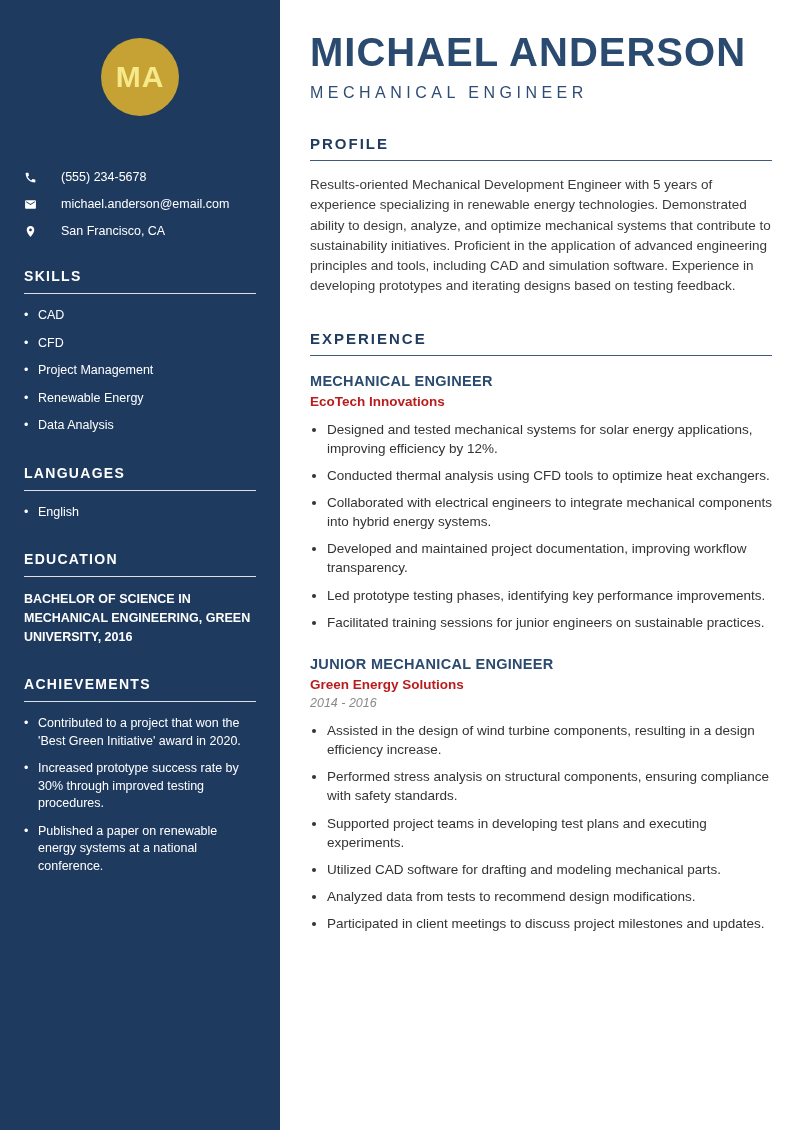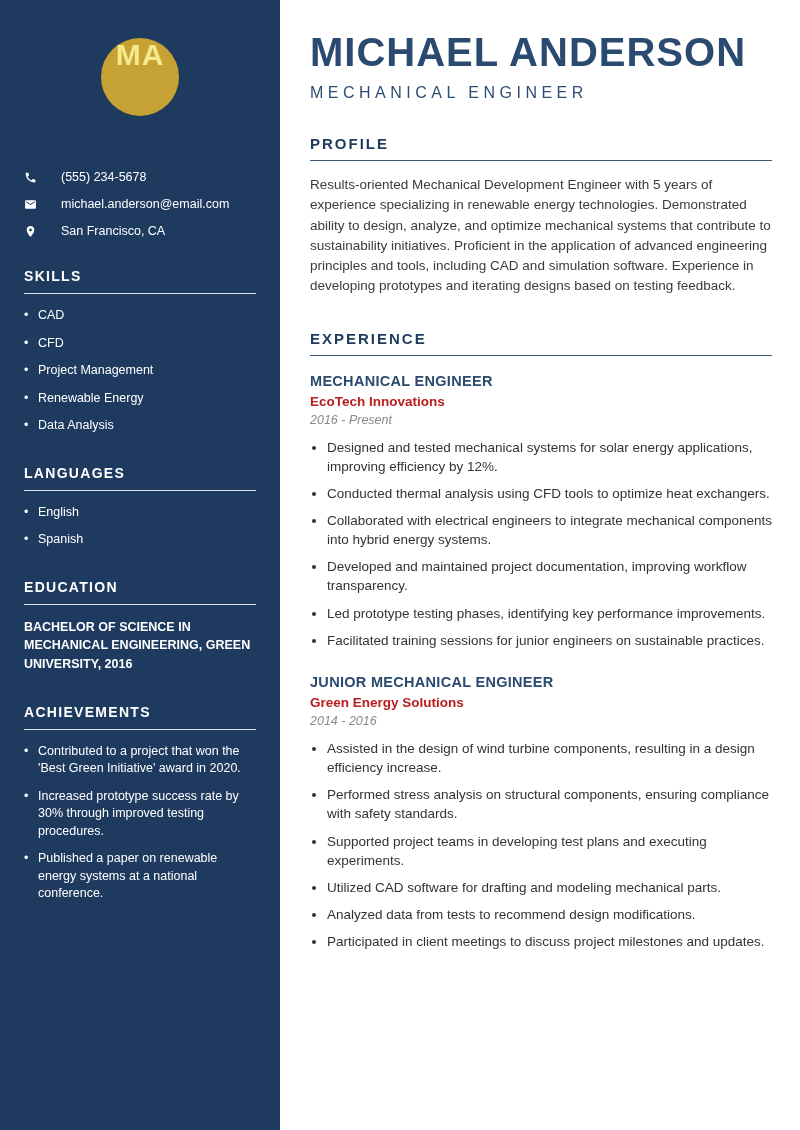--- a/index.html
+++ b/index.html
@@ -22,21 +22,21 @@
   .sidebar{
     width:280px;flex-shrink:0;
     background:var(--sidebar-bg,#1e3a5f);
     color:#fff;
     padding:28px 24px 30px;
   }
   .avatar{
     width:78px;height:78px;border-radius:50%;
     background:var(--avatar-bg,#c5a233);
     margin:10px auto 0;
-    display:flex;justify-content:center;
+    display:flex;align-items:center;justify-content:center;
   }
   .avatar-initials{
     font-size:30px;font-weight:700;letter-spacing:1px;
     color:var(--avatar-text,#f5e98c);
   }
   .side-section{margin-top:30px;}
   .side-section.first{margin-top:54px;}
   .side-heading{
     font-size:14px;font-weight:700;letter-spacing:1.3px;
     margin:0 0 13px;padding-bottom:9px;
@@ -137,21 +137,20 @@
         <li>Project Management</li>
         <li>Renewable Energy</li>
         <li>Data Analysis</li>
       </ul>
     </section>
 
     <section class="side-section">
       <h2 class="side-heading">LANGUAGES</h2>
       <ul class="side-list">
         <li>English</li>
-        <li>Spanish</li>
       </ul>
     </section>
 
     <section class="side-section">
       <h2 class="side-heading">EDUCATION</h2>
       <p class="degree">BACHELOR OF SCIENCE IN MECHANICAL ENGINEERING, GREEN UNIVERSITY, 2016</p>
     </section>
 
     <section class="side-section">
       <h2 class="side-heading">ACHIEVEMENTS</h2>
@@ -173,21 +172,20 @@
       <h2 class="main-heading">PROFILE</h2>
       <p class="profile-text">Results-oriented Mechanical Development Engineer with 5 years of experience specializing in renewable energy technologies. Demonstrated ability to design, analyze, and optimize mechanical systems that contribute to sustainability initiatives. Proficient in the application of advanced engineering principles and tools, including CAD and simulation software. Experience in developing prototypes and iterating designs based on testing feedback.</p>
     </section>
 
     <section class="main-section">
       <h2 class="main-heading">EXPERIENCE</h2>
 
       <article class="job">
         <h3 class="job-title">MECHANICAL ENGINEER</h3>
         <div class="company">EcoTech Innovations</div>
-        <div class="dates">2016 - Present</div>
         <ul class="bullets">
           <li>Designed and tested mechanical systems for solar energy applications, improving efficiency by 12%.</li>
           <li>Conducted thermal analysis using CFD tools to optimize heat exchangers.</li>
           <li>Collaborated with electrical engineers to integrate mechanical components into hybrid energy systems.</li>
           <li>Developed and maintained project documentation, improving workflow transparency.</li>
           <li>Led prototype testing phases, identifying key performance improvements.</li>
           <li>Facilitated training sessions for junior engineers on sustainable practices.</li>
         </ul>
       </article>
 

